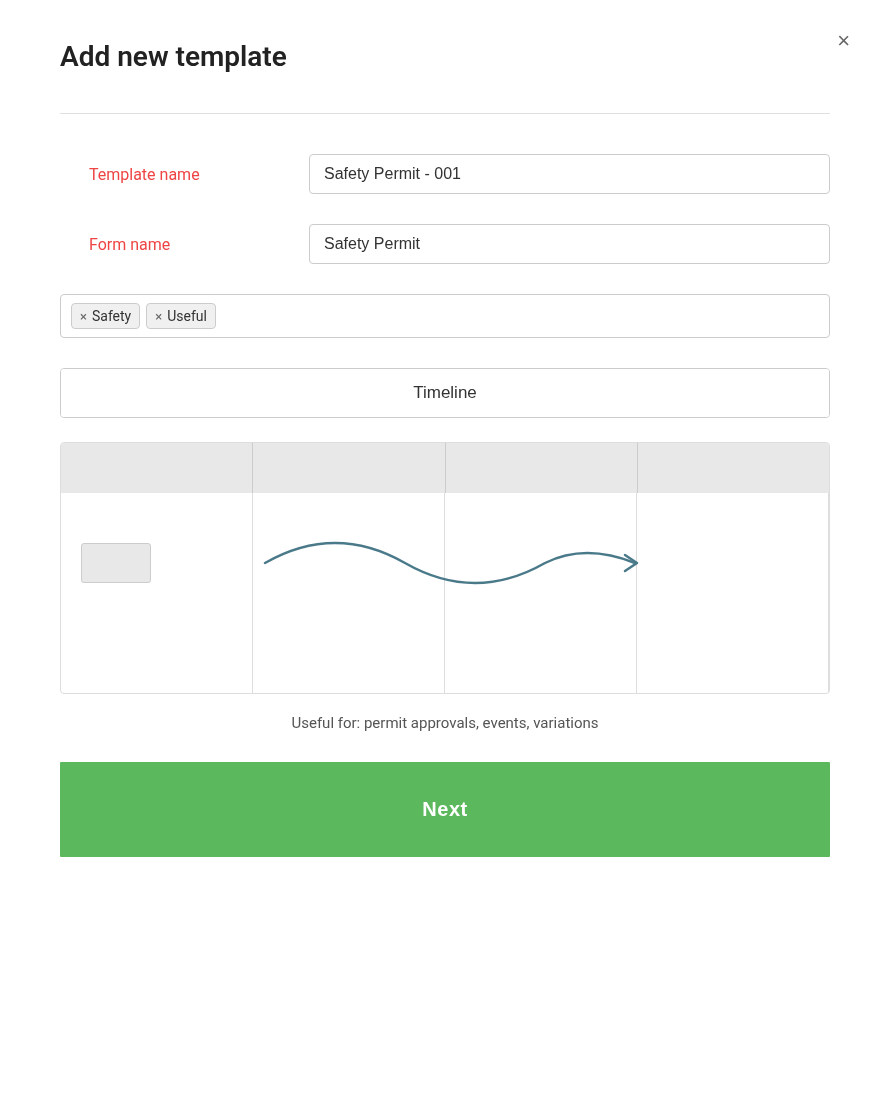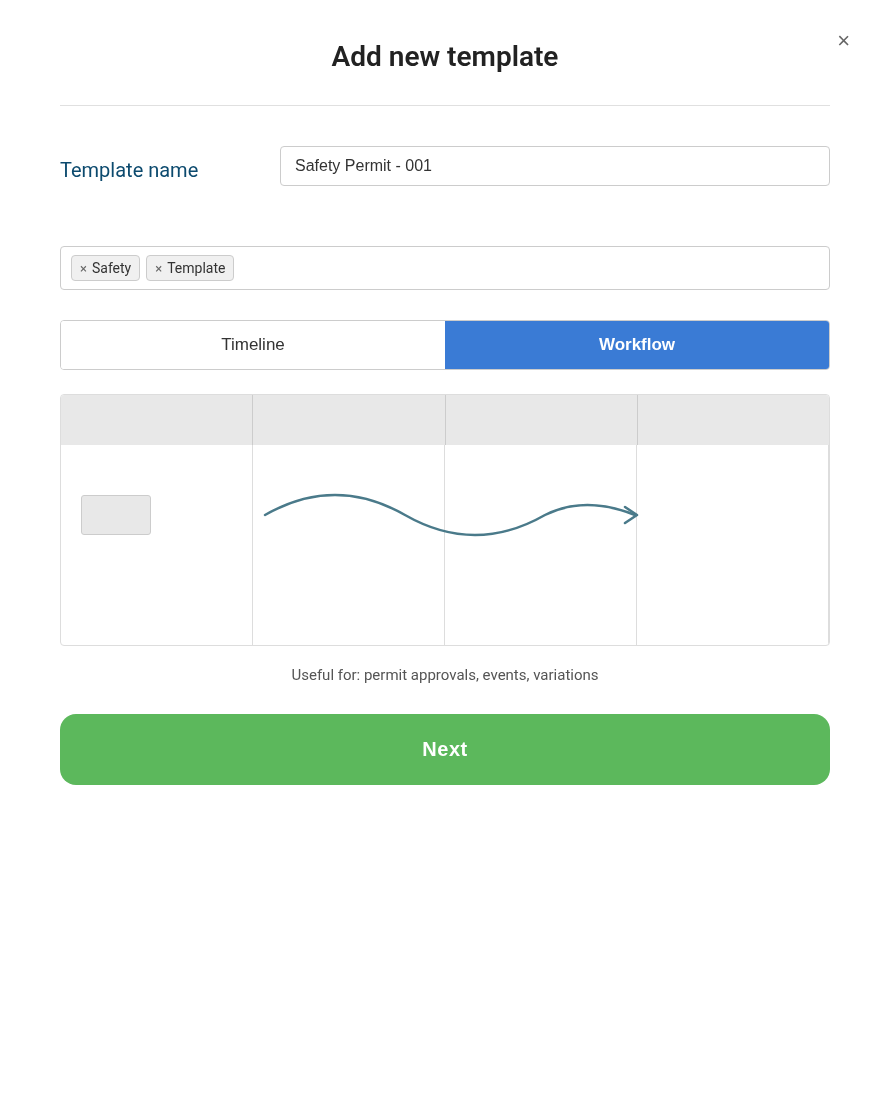--- a/index.html
+++ b/index.html
@@ -19,22 +19,21 @@
 
     .modal {
       background: #ffffff;
       width: 890px;
       min-height: 1102px;
       position: relative;
       padding: 40px 60px 50px 60px;
     }
 
     .modal-header {
-      text-align: center;
-      margin-bottom: 32px;
+      margin-bottom: 40px;
       padding-bottom: 0;
     }
 
     .modal-title {
       font-size: 28px;
       font-weight: 600;
       color: #222;
     }
 
     .close-btn {
@@ -57,24 +56,25 @@
 
     .form-row {
       display: flex;
       align-items: flex-start;
       margin-bottom: 30px;
     }
 
     .form-label {
       width: 220px;
       min-width: 220px;
-      font-size: 20px;
-      color: #0c4a6e;
+      font-size: 16px;
+      color: #ef4444;
       padding-top: 10px;
       line-height: 1.4;
+      margin-left: 29px;
     }
 
     .form-input-wrap {
       flex: 1;
       display: flex;
       align-items: center;
       gap: 10px;
       border-radius: 6px;
     }
 
@@ -226,22 +226,22 @@
       color: #555;
       font-size: 15px;
       margin-bottom: 30px;
     }
 
     .next-btn {
       width: 100%;
       background: #5cb85c;
       color: #fff;
       border: none;
-      border-radius: 16px;
-      padding: 24px;
+      border-radius: 1px;
+      padding: 36px;
       font-size: 20px;
       font-weight: 600;
       cursor: pointer;
       letter-spacing: 0.5px;
     }
   </style>
 </head>
 <body>
 
 <div class="modal">
@@ -261,42 +261,45 @@
     <label class="form-label">Template name</label>
     <div class="form-input-wrap">
       <input class="form-input" type="text" value="Safety Permit - 001" placeholder="Safety Permit - 001" style="">
     </div>
   </div>
 
   
 
   
   <div class="form-row">
+    <label class="form-label">Form name</label>
+    <div class="form-input-wrap">
+      <input class="form-input" type="text" value="Safety Permit" placeholder="Safety Permit" style="">
+    </div>
   </div>
 
   
   <div class="form-row">
     <div class="form-input-wrap">
       <div class="tags-input">
         <span class="tag">
           <span class="tag-remove">×</span>
           <span>Safety</span>
         </span>
         <span class="tag">
           <span class="tag-remove">×</span>
-          <span>Template</span>
+          <span>Useful</span>
         </span>
       </div>
     </div>
   </div>
 
   
   <div class="toggle-group">
     <button class="toggle-btn inactive">Timeline</button>
-    <button class="toggle-btn active">Workflow</button>
   </div>
 
   
   <div class="workflow-preview">
 
     <div class="workflow-header-row">
       <div class="workflow-col"></div>
       <div class="workflow-col"></div>
       <div class="workflow-col"></div>
       <div class="workflow-col"></div>

